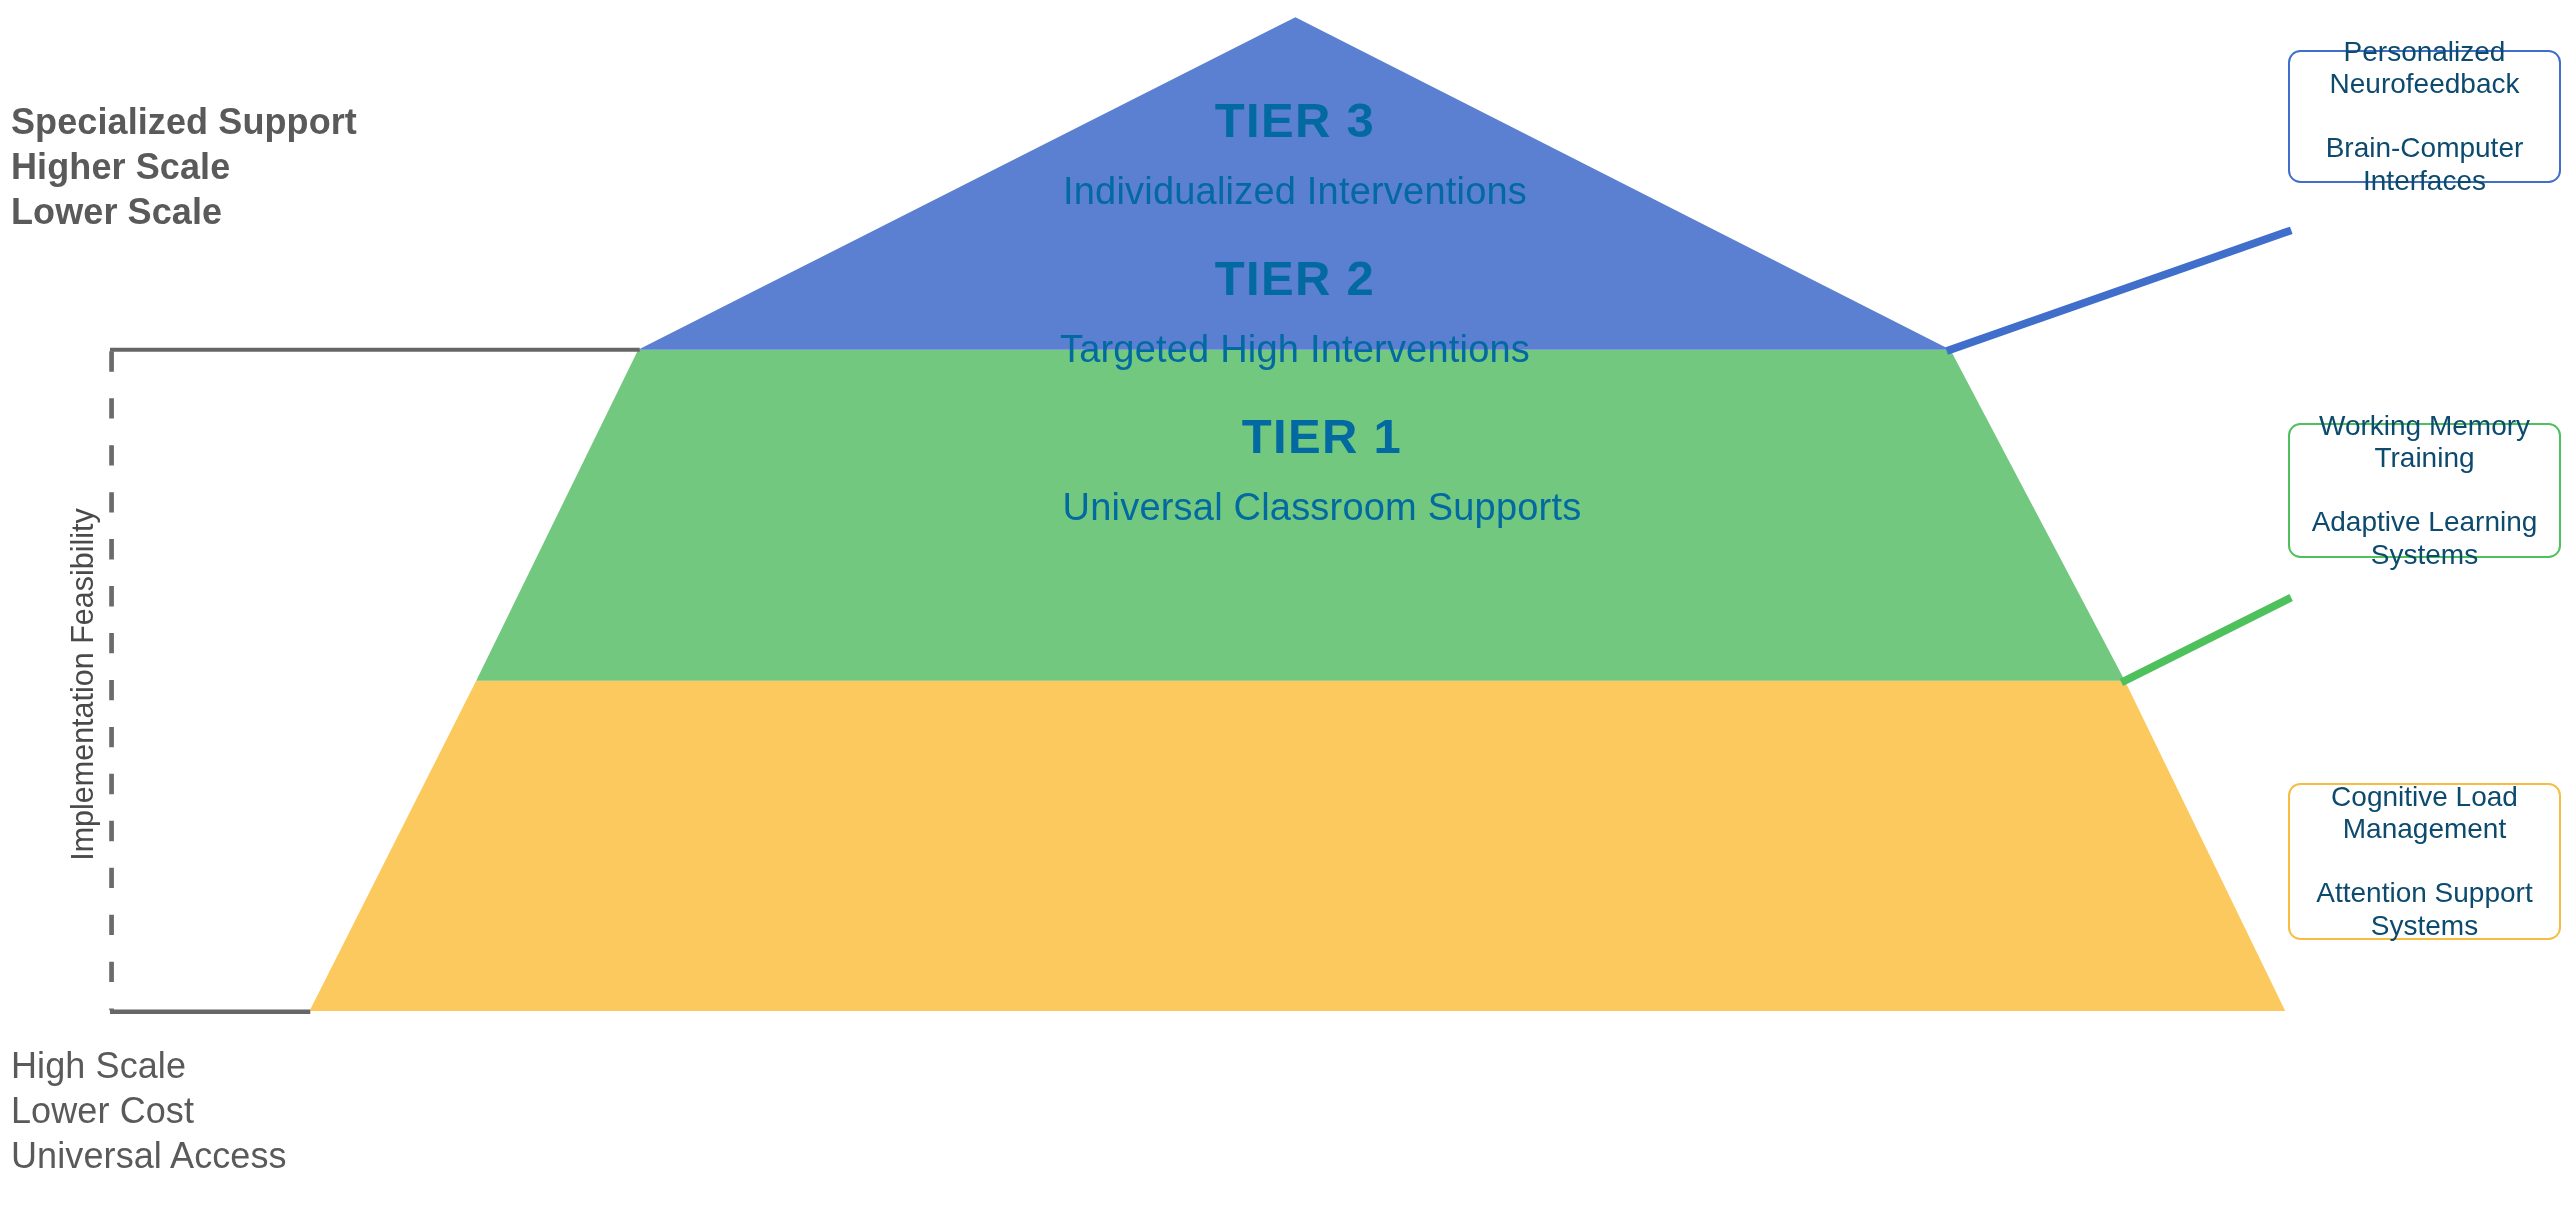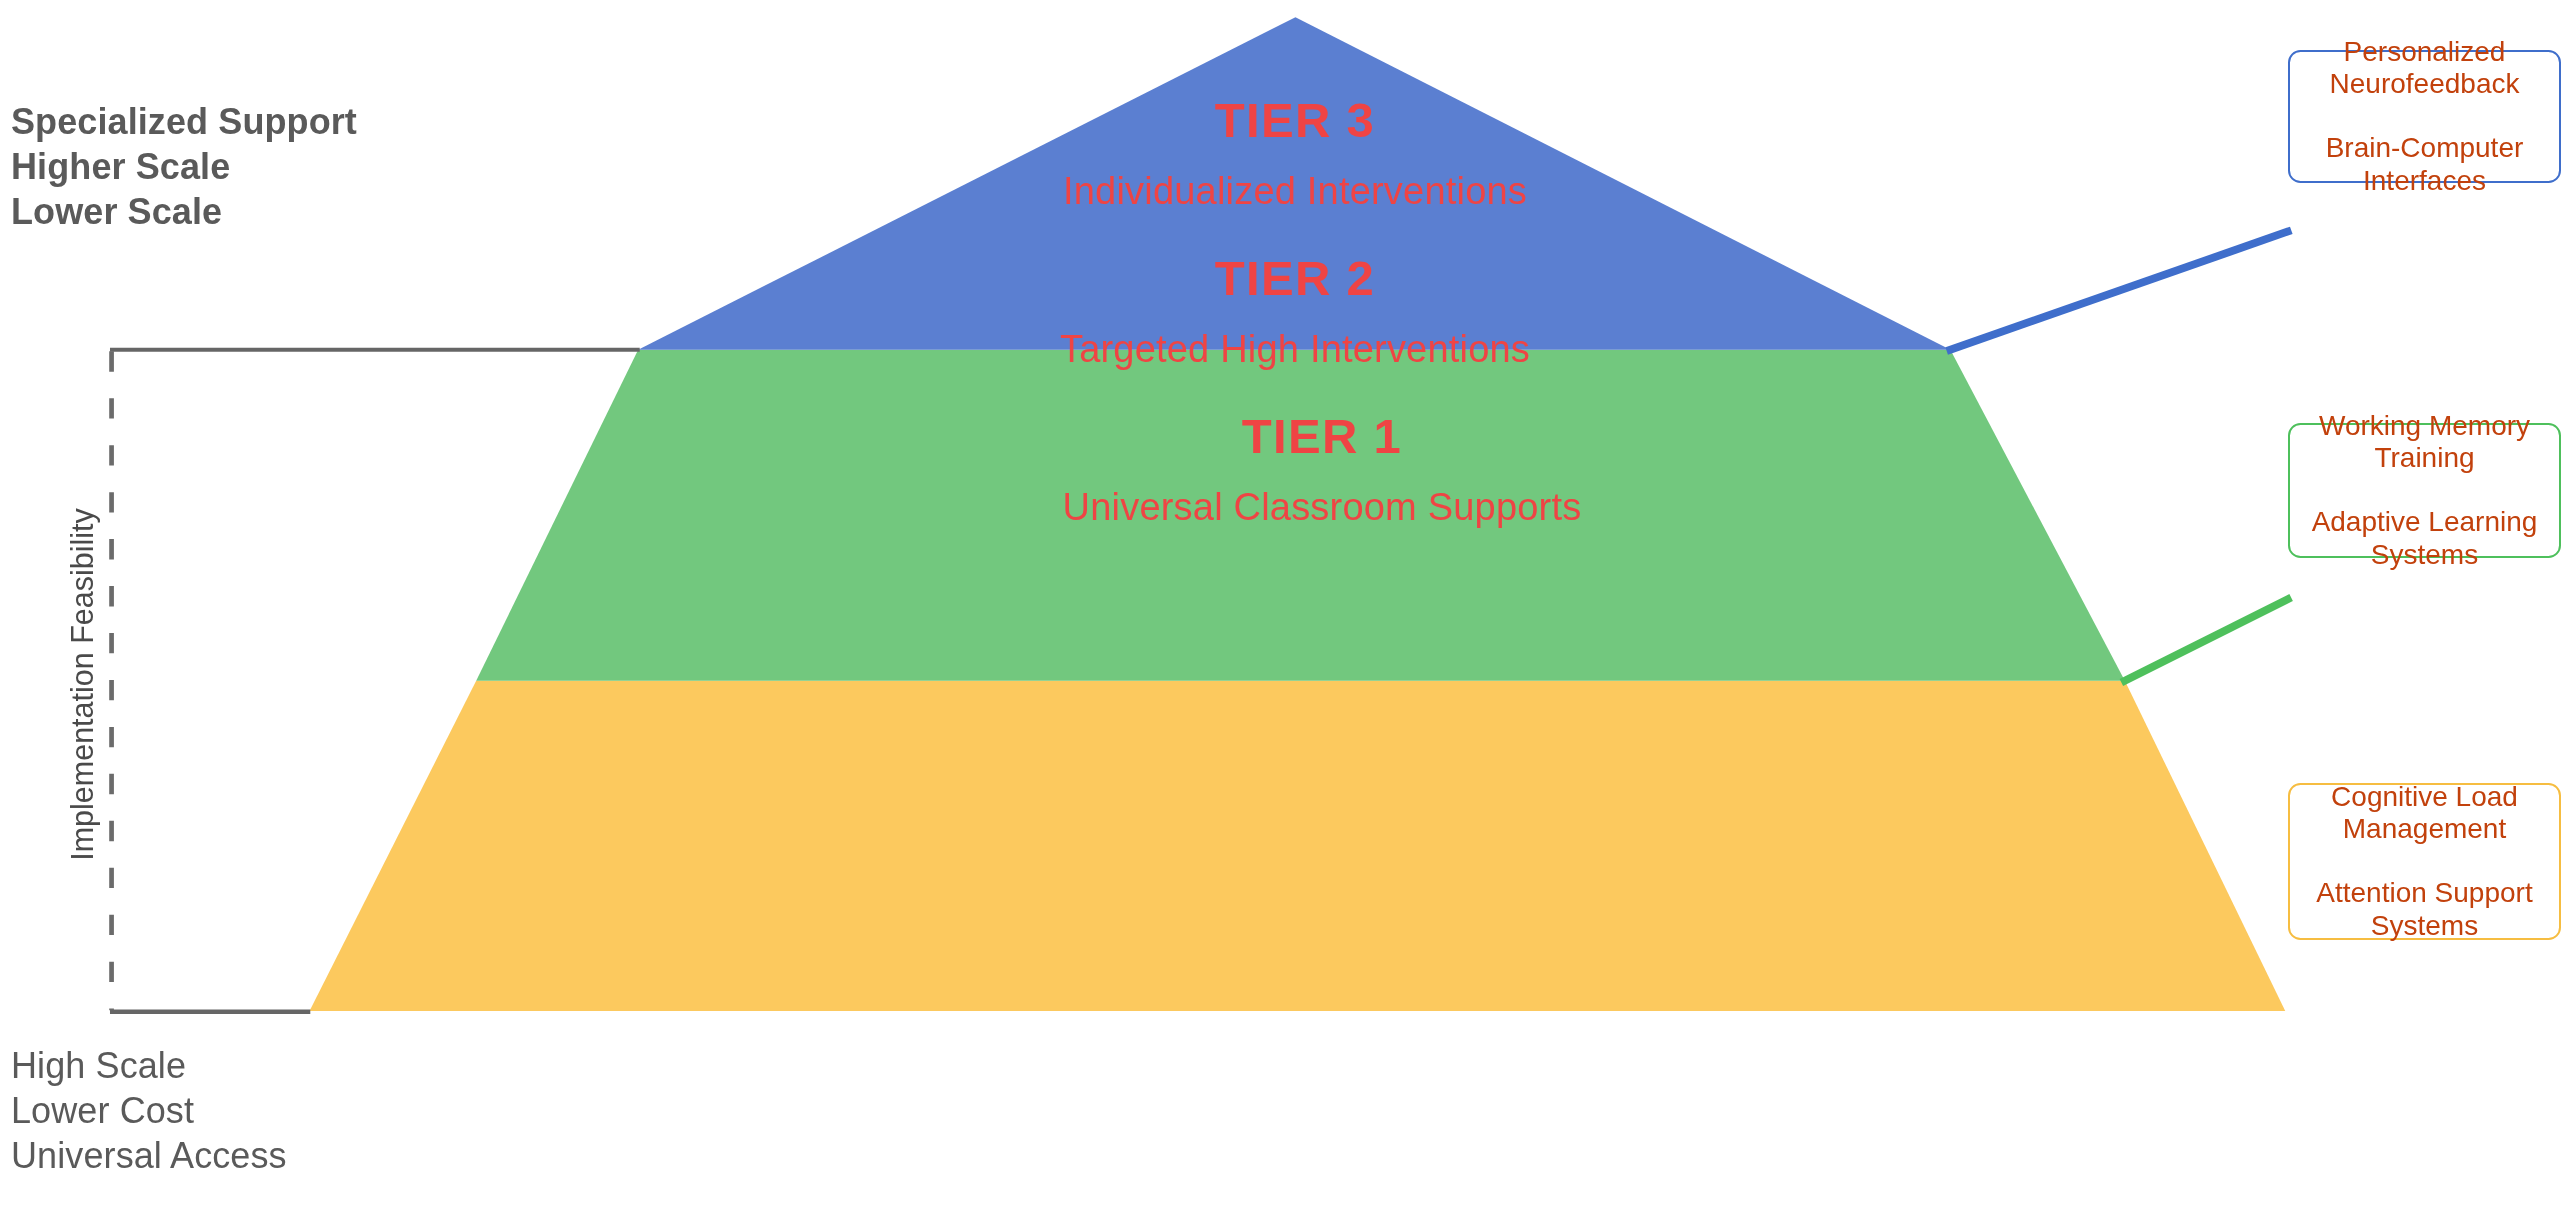--- a/index.html
+++ b/index.html
@@ -18,35 +18,35 @@
   #note-top{left:11px;top:99px;font-weight:bold;}
   #note-bottom{left:11px;top:1043px;}
   .axis-note div{padding:3.9px 0;}
 
   #axis-label{
     position:absolute;left:-168px;top:667px;width:501px;
     transform:rotate(-90deg);transform-origin:center center;
     text-align:center;color:#4a4a4a;font-size:30.5px;white-space:nowrap;
   }
 
-  .tier-block{position:absolute;text-align:center;color:#ef4444;white-space:nowrap;}
+  .tier-block{position:absolute;text-align:center;color:#0369a1;white-space:nowrap;}
   .tier-title{font-size:49px;font-weight:bold;letter-spacing:1.3px;}
   .tier-sub{font-size:38px;font-weight:400;letter-spacing:0.2px;}
   #tier3-block{left:1295px;top:92px;transform:translateX(-50%);}
   #tier3-block .tier-sub{margin-top:22px;}
   #tier2-block{left:1295px;top:250px;transform:translateX(-50%);}
   #tier2-block .tier-sub{margin-top:22px;}
   #tier1-block{left:1322px;top:408px;transform:translateX(-50%);}
   #tier1-block .tier-sub{margin-top:22px;}
 
   .callout{
     position:absolute;left:2288px;width:273px;box-sizing:border-box;
     background:#ffffff;border-radius:12.5px;border:2.3px solid #999;
     display:flex;flex-direction:column;justify-content:center;
-    align-items:center;text-align:center;color:#c2410c;font-size:28px;
+    align-items:center;text-align:center;color:#0c4a6e;font-size:28px;
     line-height:1.17;padding:7.8px 4.7px;
   }
   .callout .ci{padding:2.3px 0;}
   .callout .ci + .ci{margin-top:26px;}
   #callout-tier3{top:50px;height:106px;border-color:#3f6ecb;}
   #callout-tier2{top:423px;height:110px;border-color:#4ec05c;}
   #callout-tier1{top:783px;height:110px;border-color:#f6bd41;}
 </style>
 </head>
 <body>

